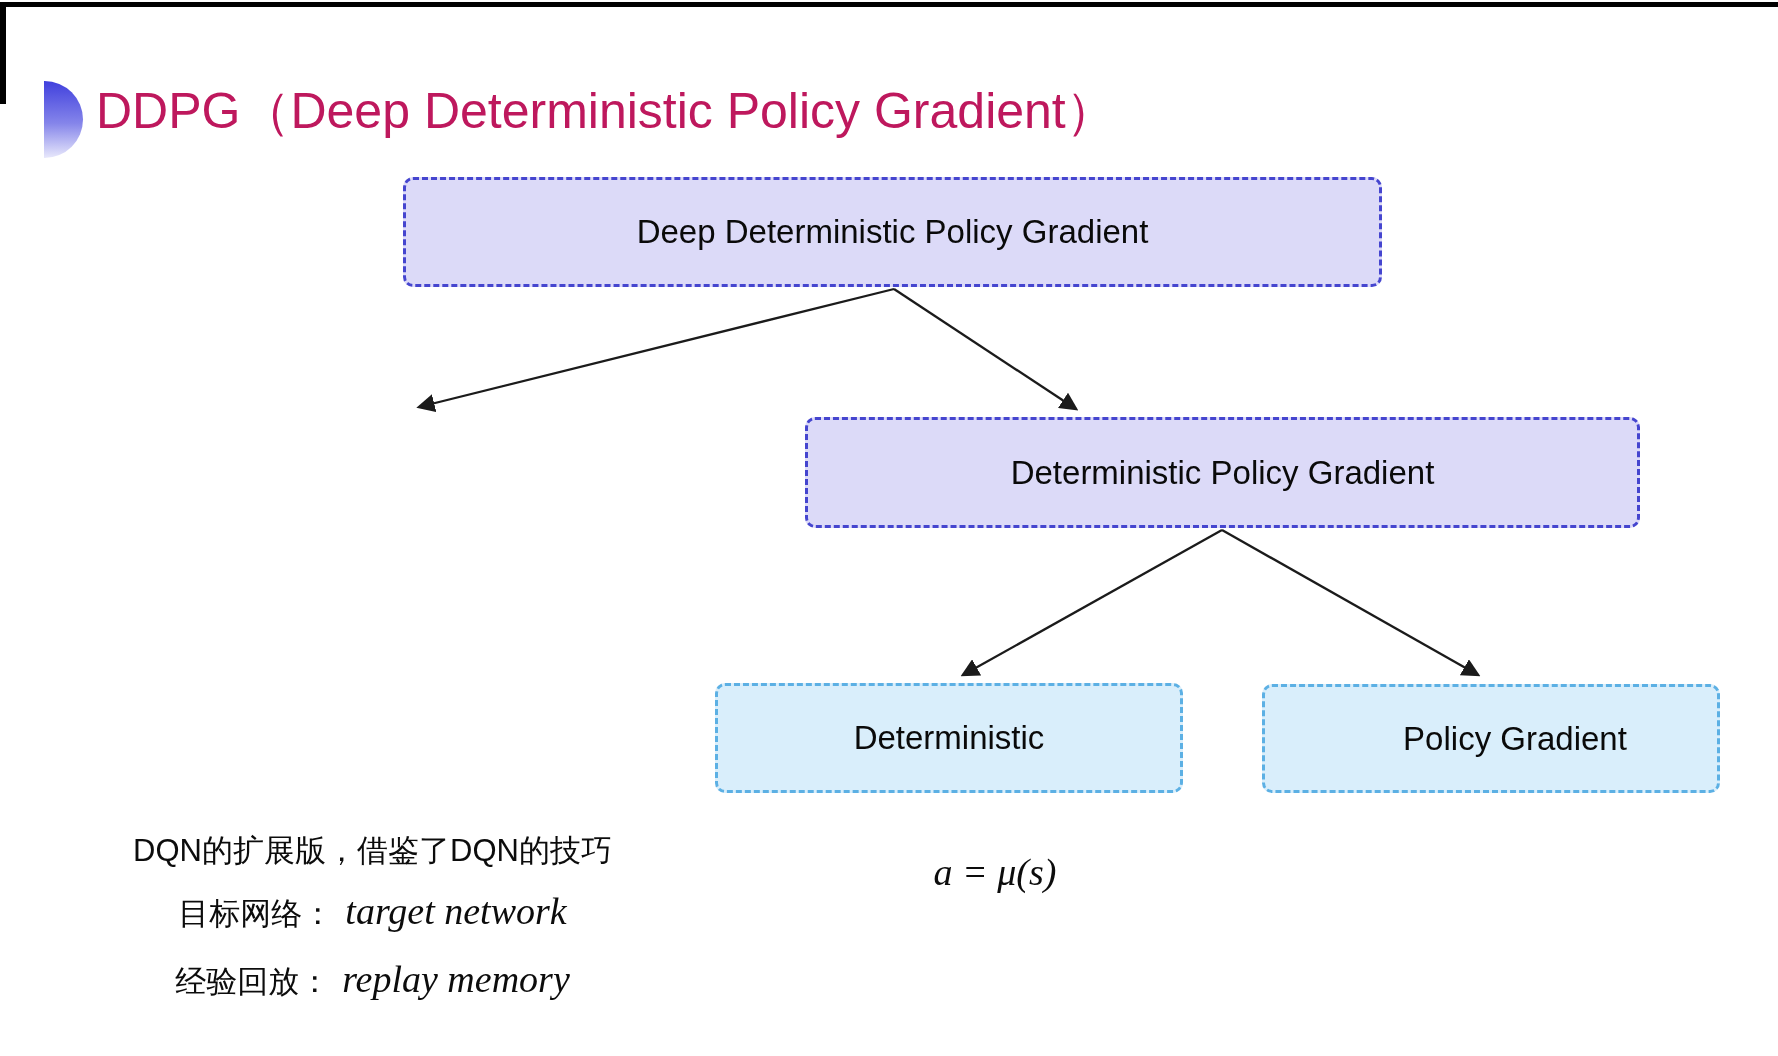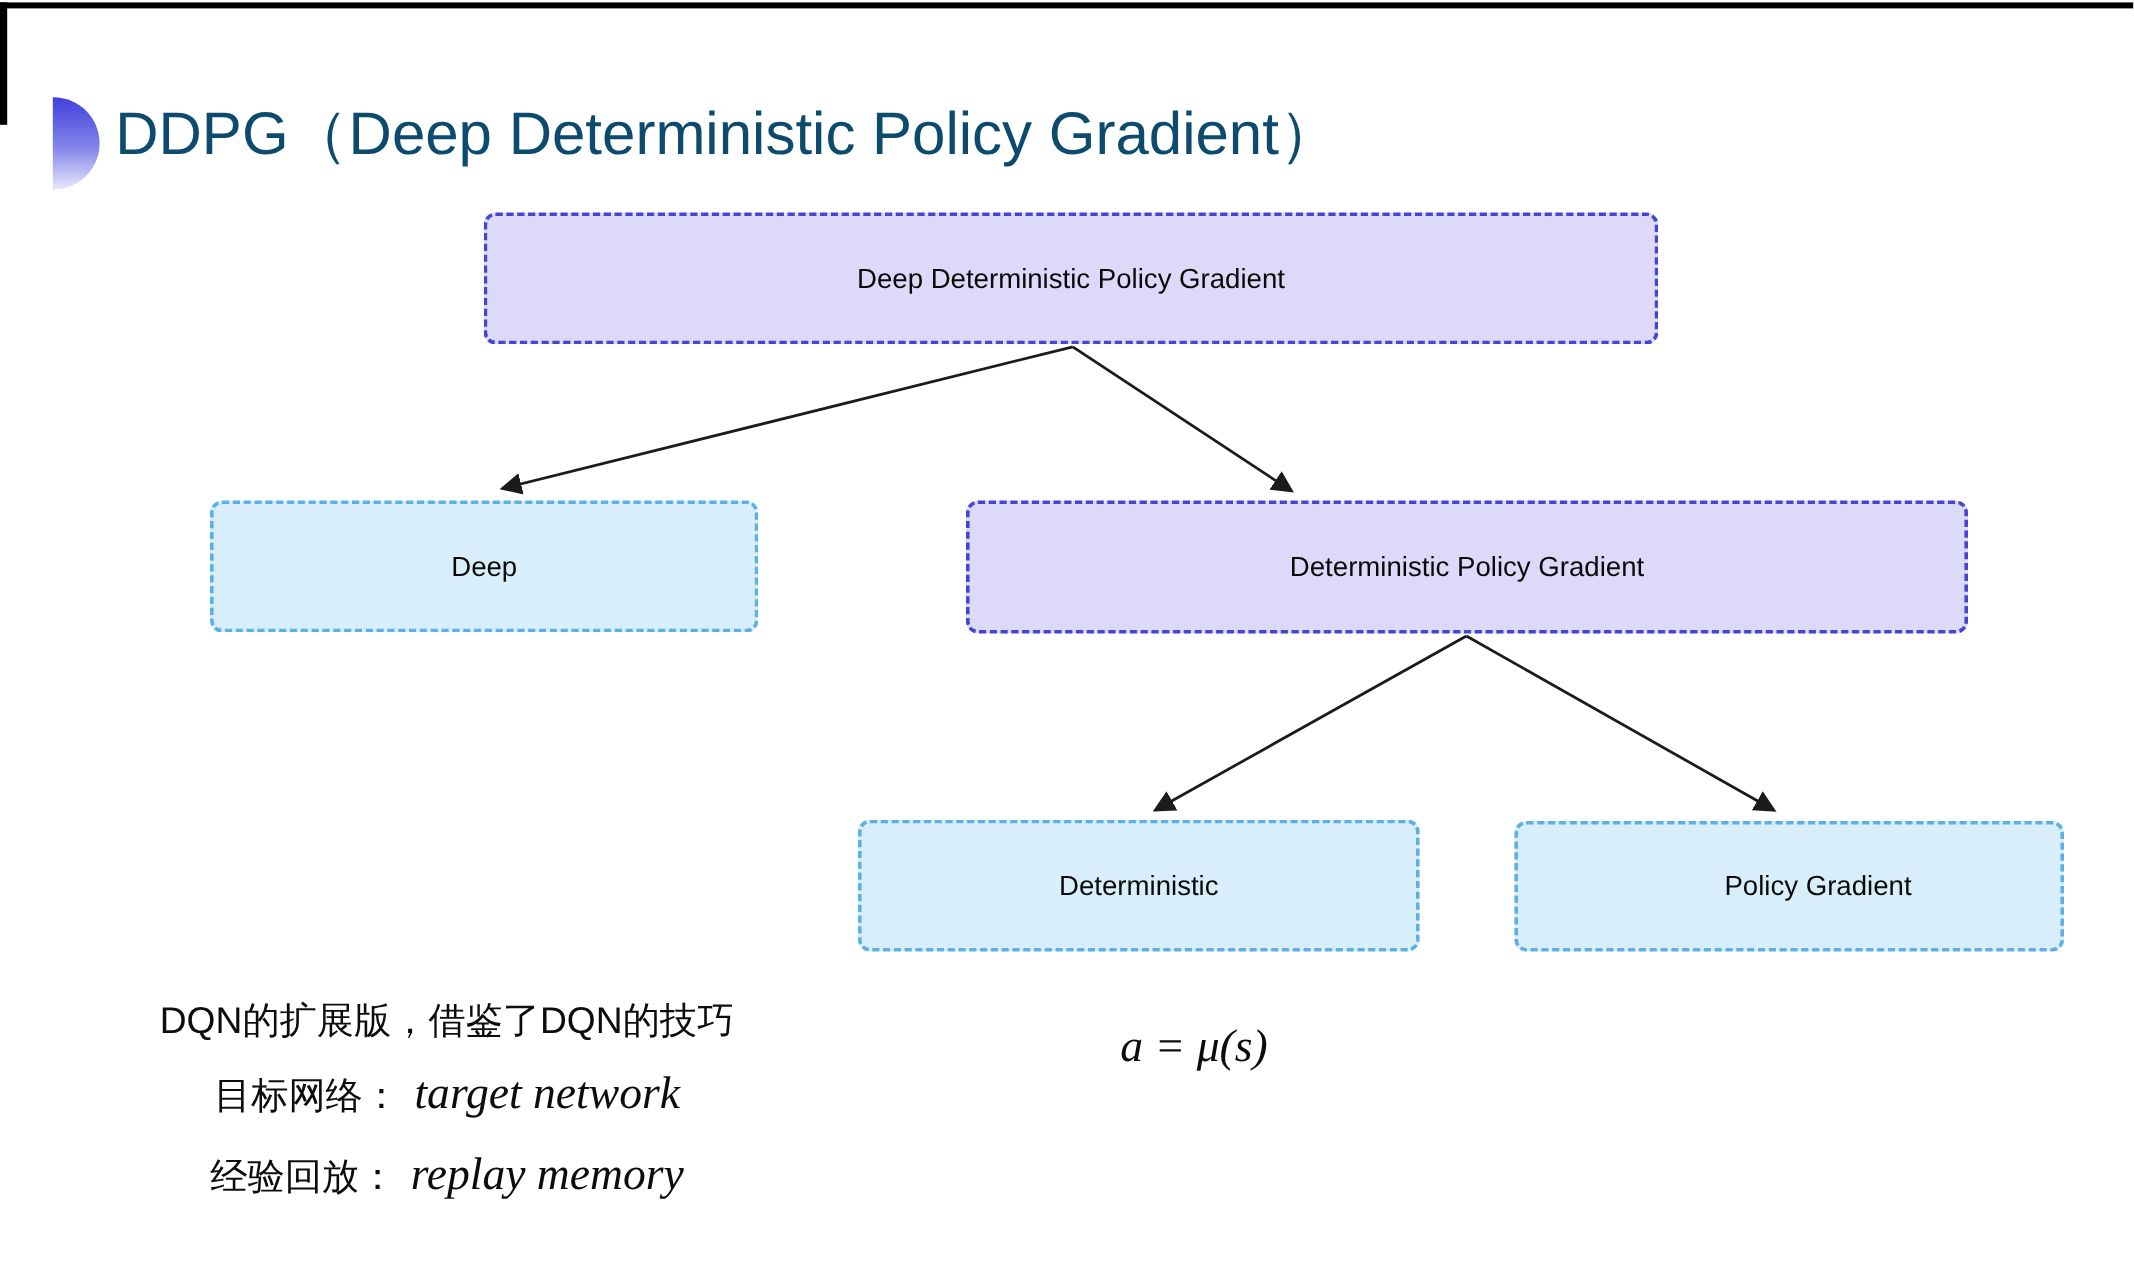--- a/index.html
+++ b/index.html
@@ -12,29 +12,29 @@
   .frame-left { position:absolute; top:2px;  left:0; width:6px;  height:102px; background:#000; }
 
   
   .bullet {
     position:absolute; left:44px; top:81px; width:39px; height:77px;
     border-radius:0 39px 39px 0;
     background:linear-gradient(180deg,#4040dd 0%,#8585ea 55%,#e8e8fb 100%);
   }
   .title {
     position:absolute; left:96px; top:84px; width:1500px;
-    font-size:50px; line-height:54px; color:#0c4a6e; font-weight:500;
+    font-size:50px; line-height:54px; color:#be185d; font-weight:500;
     white-space:nowrap;
   }
 
   
   .node {
     position:absolute; box-sizing:border-box; border-radius:10px;
     display:flex; align-items:center; justify-content:center;
-    font-size:23px; color:#0a0a0a; font-weight:500; white-space:nowrap;
+    font-size:33px; color:#0a0a0a; font-weight:500; white-space:nowrap;
   }
   .node.purple { background:#dcdaf8; border:3px dashed #4545cf; }
   .node.blue   { background:#d9eefb; border:3px dashed #5cb0e4; }
 
   #node-root { left:403px;  top:177px; width:979px; height:110px; }
   #node-deep { left:175px;  top:417px; width:457px; height:110px; }
   #node-dpg  { left:805px;  top:417px; width:835px; height:111px; }
   #node-det  { left:715px;  top:683px; width:468px; height:110px; }
   #node-pg   { left:1262px; top:684px; width:458px; height:109px;padding-left:48px; }
 
@@ -67,23 +67,20 @@
   <div class="frame-top"></div>
   <div class="frame-left"></div>
 
   <div class="bullet"></div>
   <div class="title">DDPG（Deep Deterministic Policy Gradient）</div>
 
   <div id="node-root" class="node purple">
     <span>Deep Deterministic Policy Gradient</span>
   </div>
 
-  <div id="node-deep" class="node blue">
-    <span>Deep</span>
-  </div>
 
   <div id="node-dpg" class="node purple">
     <span>Deterministic Policy Gradient</span>
   </div>
 
   <div id="node-det" class="node blue">
     <span>Deterministic</span>
   </div>
 
   <div id="node-pg" class="node blue">

